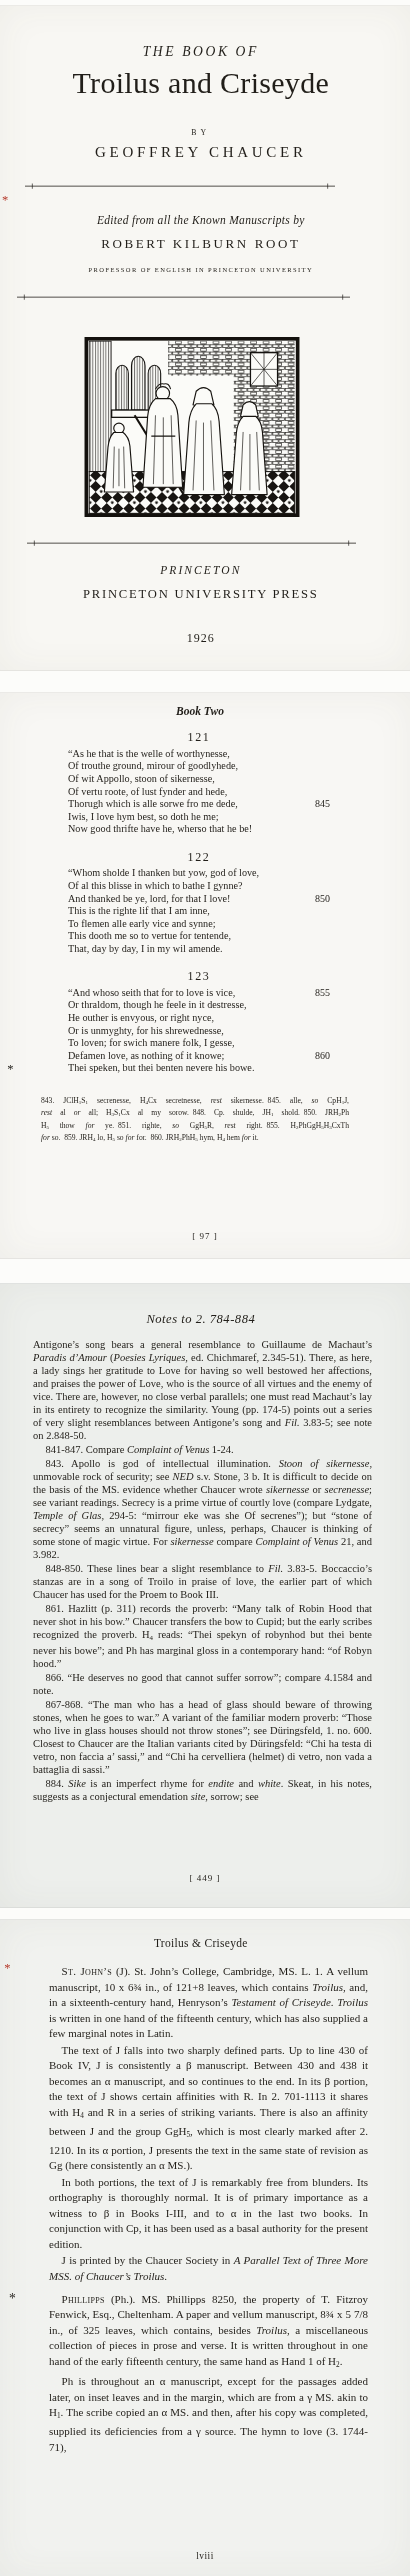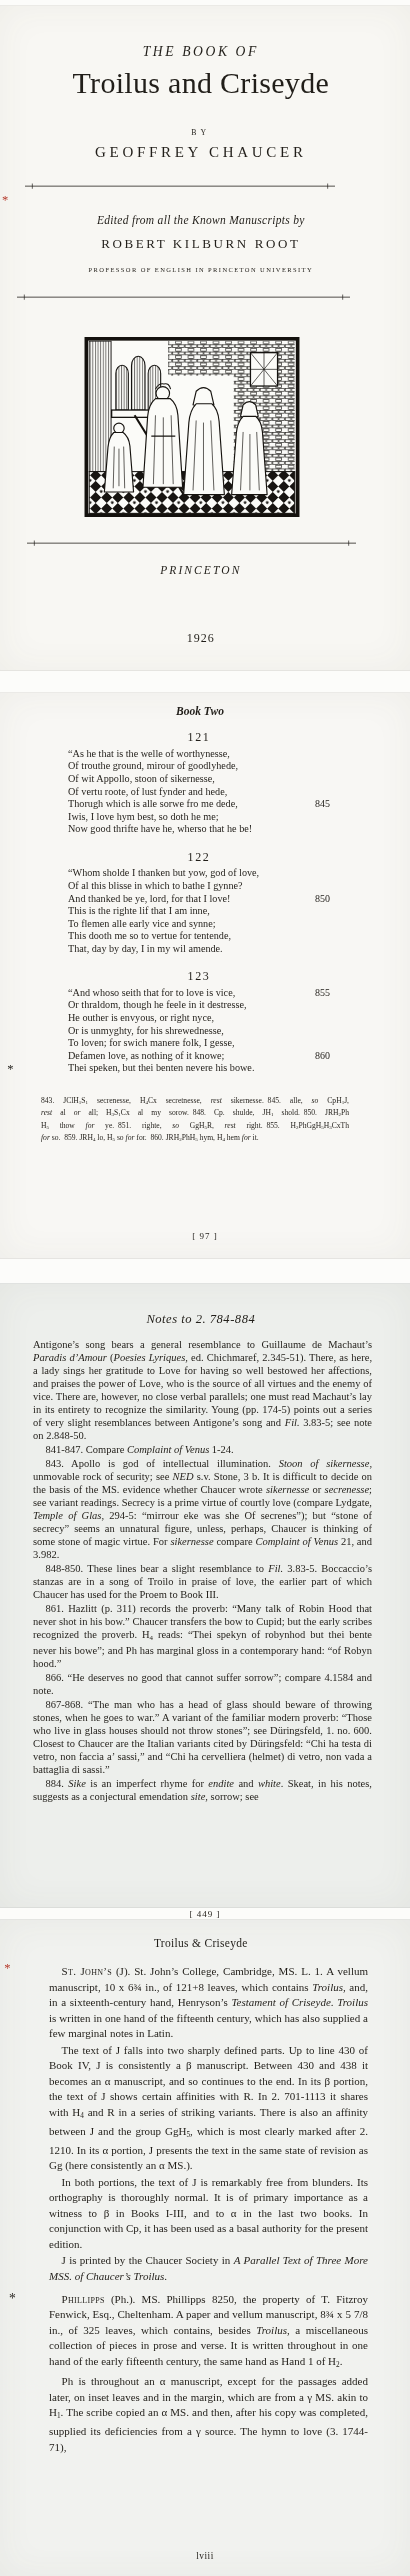--- a/index.html
+++ b/index.html
@@ -150,20 +150,21 @@
 
     <div class="rule" style="top:533px;left:27px;width:329px;">
       <svg width="329" height="6.3" viewBox="0 0 628 12">
         <line x1="0" y1="6" x2="628" y2="6" stroke="#211e19" stroke-width="1.5"></line>
         <line x1="14" y1="1" x2="14" y2="11" stroke="#211e19" stroke-width="1.3"></line>
         <line x1="614" y1="1" x2="614" y2="11" stroke="#211e19" stroke-width="1.3"></line>
       </svg>
     </div>
 
     <div class="abs ctr place">PRINCETON</div>
+    <div class="abs ctr publisher">PRINCETON UNIVERSITY PRESS</div>
     <div class="abs ctr year">1926</div>
   </section>
 
   <section class="page" id="page-verse">
     <div class="abs ctr verse-heading">Book Two</div>
     <div id="stanzas">
         <div class="stanza-num">121</div>
         <div class="verse-row">
           <span class="verse-text">“As he that is the welle of worthynesse,</span>
         </div>
@@ -249,21 +250,21 @@
     <div id="notes-paras">
         <div class="para"><span>Antigone’s song bears a general resemblance to Guillaume de Machaut’s </span><span class="it">Paradis d’Amour</span><span> (</span><span class="it">Poesies Lyriques</span><span>, ed. Chichmaref, 2.345-51). There, as here, a lady sings her gratitude to Love for having so well bestowed her affections, and praises the power of Love, who is the source of all virtues and the enemy of vice. There are, however, no close verbal parallels; one must read Machaut’s lay in its entirety to recognize the similarity. Young (pp. 174-5) points out a series of very slight resemblances between Antigone’s song and </span><span class="it">Fil.</span><span> 3.83-5; see note on 2.848-50.</span></div>
         <div class="para indent"><span>841-847. Compare </span><span class="it">Complaint of Venus</span><span> 1-24.</span></div>
         <div class="para indent"><span>843. Apollo is god of intellectual illumination. </span><span class="it">Stoon of sikernesse</span><span>, unmovable rock of security; see </span><span class="it">NED</span><span> s.v. Stone, 3 b. It is difficult to decide on the basis of the MS. evidence whether Chaucer wrote </span><span class="it">sikernesse</span><span> or </span><span class="it">secrenesse</span><span>; see variant readings. Secrecy is a prime virtue of courtly love (compare Lydgate, </span><span class="it">Temple of Glas</span><span>, 294-5: “mirrour eke was she Of secrenes”); but “stone of secrecy” seems an unnatural figure, unless, perhaps, Chaucer is thinking of some stone of magic virtue. For </span><span class="it">sikernesse</span><span> compare </span><span class="it">Complaint of Venus</span><span> 21, and 3.982.</span></div>
         <div class="para indent"><span>848-850. These lines bear a slight resemblance to </span><span class="it">Fil.</span><span> 3.83-5. Boccaccio’s stanzas are in a song of Troilo in praise of love, the earlier part of which Chaucer has used for the Proem to Book III.</span></div>
         <div class="para indent"><span>861. Hazlitt (p. 311) records the proverb: “Many talk of Robin Hood that never shot in his bow.” Chaucer transfers the bow to Cupid; but the early scribes recognized the proverb. H</span><span class="sb">4</span><span> reads: “Thei spekyn of robynhod but thei bente never his bowe”; and Ph has marginal gloss in a contemporary hand: “of Robyn hood.”</span></div>
         <div class="para indent"><span>866. “He deserves no good that cannot suffer sorrow”; compare 4.1584 and note.</span></div>
         <div class="para indent"><span>867-868. “The man who has a head of glass should beware of throwing stones, when he goes to war.” A variant of the familiar modern proverb: “Those who live in glass houses should not throw stones”; see Düringsfeld, 1. no. 600. Closest to Chaucer are the Italian variants cited by Düringsfeld: “Chi ha testa di vetro, non faccia a’ sassi,” and “Chi ha cervelliera (helmet) di vetro, non vada a battaglia di sassi.”</span></div>
         <div class="para indent"><span>884. </span><span class="it">Sike</span><span> is an imperfect rhyme for </span><span class="it">endite</span><span> and </span><span class="it">white</span><span>. Skeat, in his notes, suggests as a conjectural emendation </span><span class="it">site</span><span>, sorrow; see</span></div>
       </div>
-    <div class="folio" style="top:589px;margin-top:36px;">[ 449 ]</div>
+    <div class="folio" style="top:589px;">[ 449 ]</div>
   </section>
 
   <section class="page" id="page-ms">
     <div class="abs ctr ms-heading">Troilus &amp; Criseyde</div>
     <span class="mark red" id="mark-ms">*</span>
     <div id="ms-paras">
         <div class="para indent"><span class="sc">St. John’s</span><span> (J). St. John’s College, Cambridge, MS. L. 1. A vellum manuscript, 10 x 6¾ in., of 121+8 leaves, which contains </span><span class="it">Troilus</span><span>, and, in a sixteenth-century hand, Henryson’s </span><span class="it">Testament of Criseyde</span><span>. </span><span class="it">Troilus</span><span> is written in one hand of the fifteenth century, which has also supplied a few marginal notes in Latin.</span></div>
         <div class="para indent"><span>The text of J falls into two sharply defined parts. Up to line 430 of Book IV, J is consistently a β manuscript. Between 430 and 438 it becomes an α manuscript, and so continues to the end. In its β portion, the text of J shows certain affinities with R. In 2. 701-1113 it shares with H</span><span class="sb">4</span><span> and R in a series of striking variants. There is also an affinity between J and the group GgH</span><span class="sb">5</span><span>, which is most clearly marked after 2. 1210. In its α portion, J presents the text in the same state of revision as Gg (here consistently an α MS.).</span></div>
         <div class="para indent"><span>In both portions, the text of J is remarkably free from blunders. Its orthography is thoroughly normal. It is of primary importance as a witness to β in Books I-III, and to α in the last two books. In conjunction with Cp, it has been used as a basal authority for the present edition.</span></div>
         <div class="para indent"><span>J is printed by the Chaucer Society in </span><span class="it">A Parallel Text of Three More MSS. of Chaucer’s Troilus</span><span>.</span></div>

